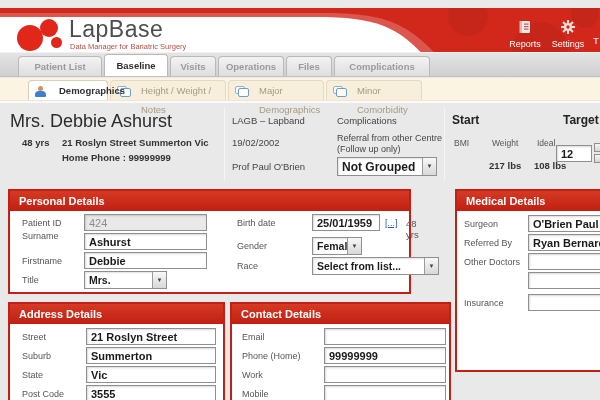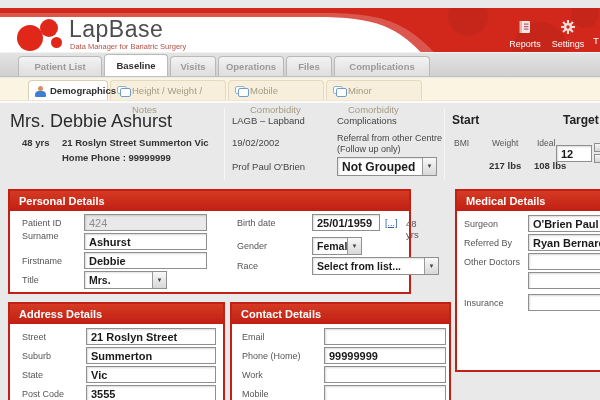--- a/index.html
+++ b/index.html
@@ -26,21 +26,21 @@
             background:linear-gradient(#e4e4e4,#d0d0d0); border-top:1px solid #f2f2f2; border-bottom:1px solid #c2c2c2; }
   .tab { position:absolute; bottom:0; height:20px; line-height:19px; text-align:center;
          font-size:9.5px; font-weight:bold; color:#9a9a9a; background:linear-gradient(#f3f3f3,#dedede);
          border:1px solid #b9b9b9; border-bottom:none; border-radius:4px 4px 0 0; cursor:pointer; }
   .tab.active { background:#fff; color:#2f2f2f; height:22px; line-height:21px; z-index:2; }
 
   
   .subbar { position:absolute; left:0; top:78px; width:600px; height:23px; background:#fbf4e2; border-bottom:1px solid #eee7d3; }
   .stab { position:absolute; bottom:0; height:20px; line-height:19px; font-size:9.5px; color:#a49b82;
           background:#f7efdb; border:1px solid #e4dabd; border-bottom:none; border-radius:4px 4px 0 0;
-          padding-left:21px; cursor:pointer; }
+          padding-left:30px; cursor:pointer; }
   .stab.active { background:#fff; color:#2f2f2f; font-weight:bold; border-color:#d8cfb4; z-index:2; }
   .ic-person { position:absolute; left:6px; top:5px; width:11px; height:11px; }
   .ic-person::before { content:""; position:absolute; left:3px; top:0; width:5px; height:5px; border-radius:50%; background:#d98c5f; }
   .ic-person::after  { content:""; position:absolute; left:0; top:5px; width:11px; height:6px; border-radius:4px 4px 1px 1px; background:#3f7fd1; }
   .ic-bubble { position:absolute; left:6px; top:5px; width:12px; height:10px; }
   .ic-bubble::before { content:""; position:absolute; left:0; top:0; width:8px; height:6px; border:1px solid #8fb2d8; border-radius:2px; background:#fff; }
   .ic-bubble::after  { content:""; position:absolute; left:3px; top:2px; width:9px; height:7px; border:1px solid #6f9cc9; border-radius:2px; background:#fff; }
 
   
   .band-topline { position:absolute; left:0; top:101px; width:600px; height:2px; background:#fafafa; }
@@ -137,21 +137,21 @@
     <div class="stab active" style="left:28px;width:80px">
       <span class="ic-person"></span>
       <span>Demographics</span>
     </div>
     <div class="stab" style="left:110px;width:116px">
       <span class="ic-bubble"></span>
       <span>Height / Weight / Notes</span>
     </div>
     <div class="stab" style="left:228px;width:96px">
       <span class="ic-bubble"></span>
-      <span>Mobile Comorbidity</span>
+      <span>Major Demographics</span>
     </div>
     <div class="stab" style="left:326px;width:96px">
       <span class="ic-bubble"></span>
       <span>Minor Comorbidity</span>
     </div>
   </div>
 
   <div class="band-topline"></div>
   <div class="vsep" style="left:224px"></div>
   <div class="vsep" style="left:444px"></div>

